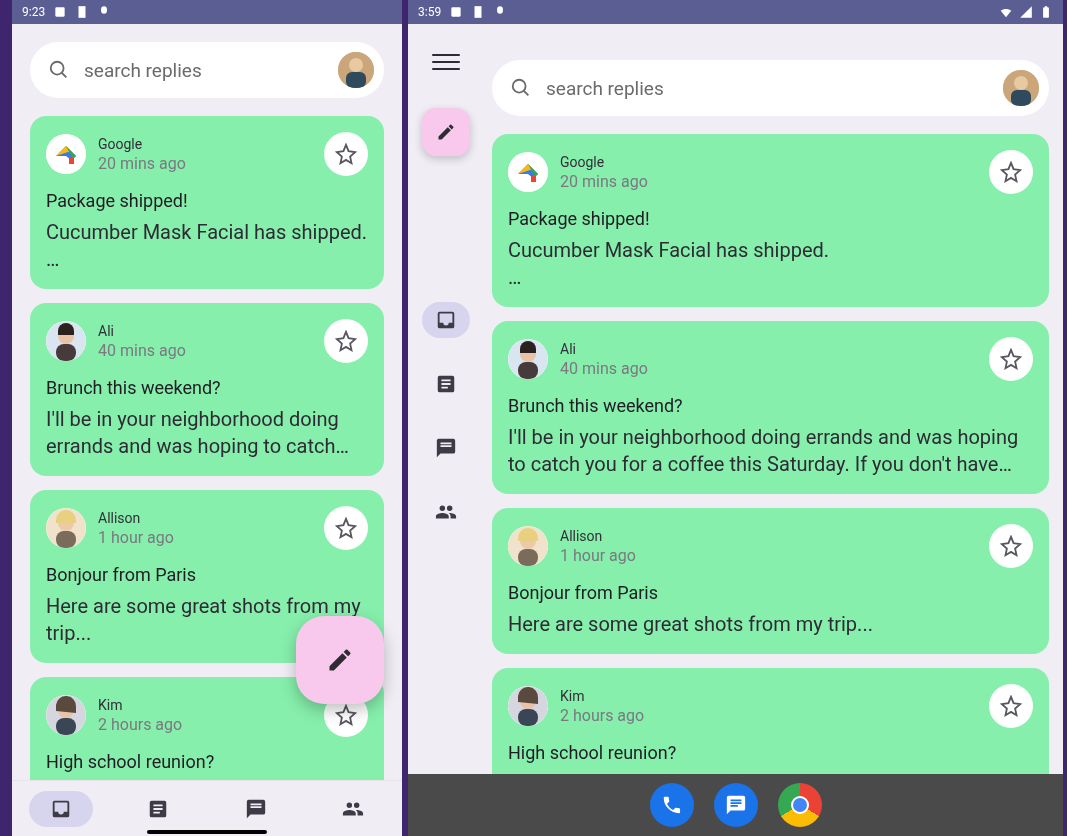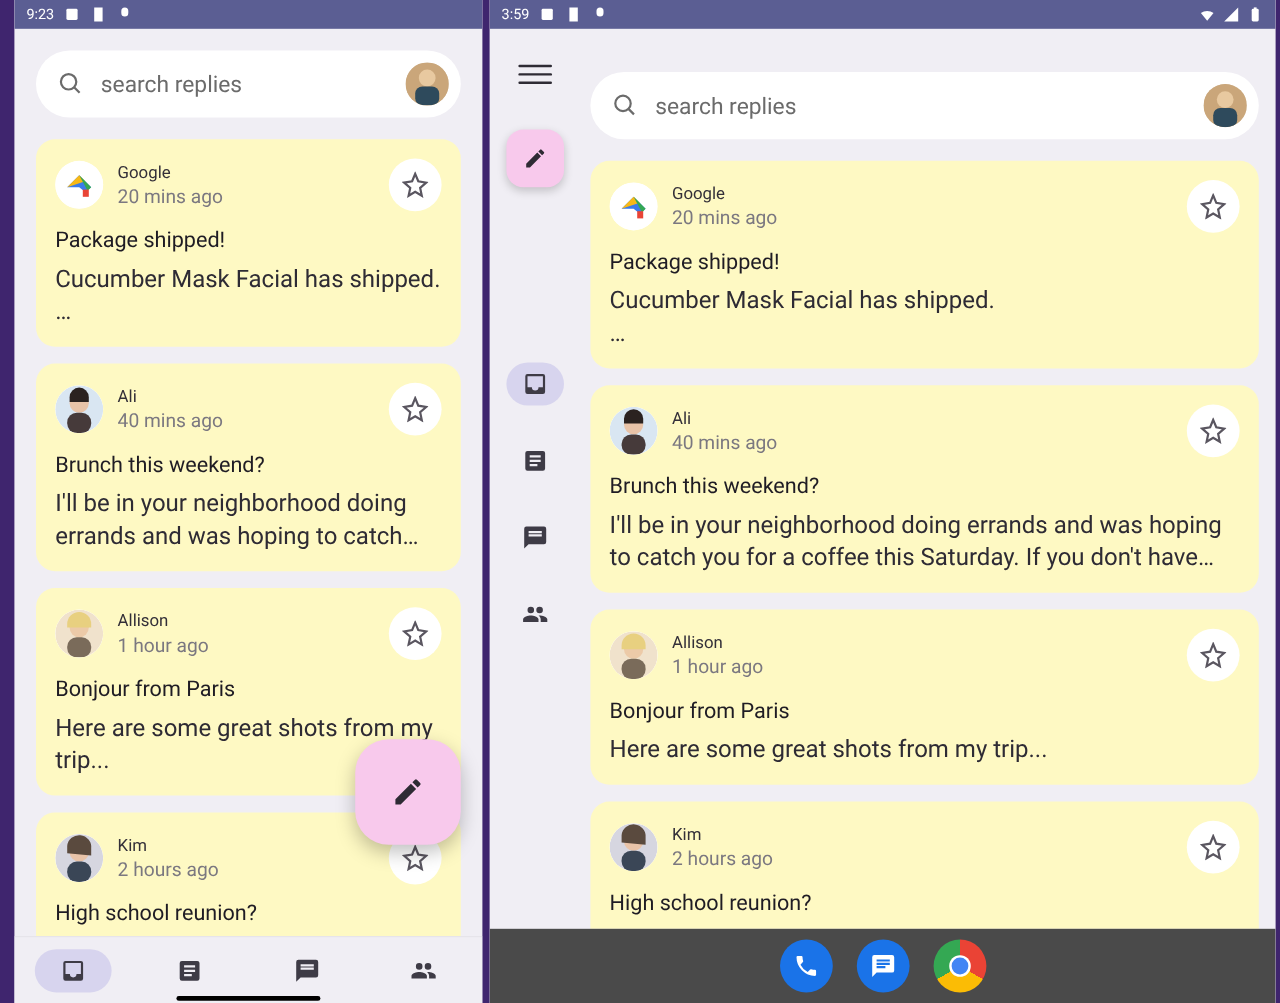--- a/index.html
+++ b/index.html
@@ -53,21 +53,21 @@
   .searchbar .txt { color: #6b6b6b; font-size: 19px; margin-left: 14px; }
   .avatar {
     width: 36px; height: 36px; border-radius: 50%; background:#d6c2a6;
     margin-left:auto; overflow:hidden; display:flex; align-items:center; justify-content:center;
   }
   .avatar svg { width:100%; height:100%; }
 
   
   .list { margin-top: 18px; display:flex; flex-direction:column; gap:14px; }
   .card {
-    background: #fef9c3;
+    background: #86efac;
     border-radius: 16px;
     padding: 16px;
   }
   .card-head { display:flex; align-items:center; }
   .card-avatar {
     width:40px; height:40px; border-radius:50%; background:#fff; overflow:hidden;
     display:flex; align-items:center; justify-content:center; flex-shrink:0;
   }
   .card-avatar svg, .card-avatar .glogo { width:100%; height:100%; }
   .card-meta { margin-left: 12px; }

